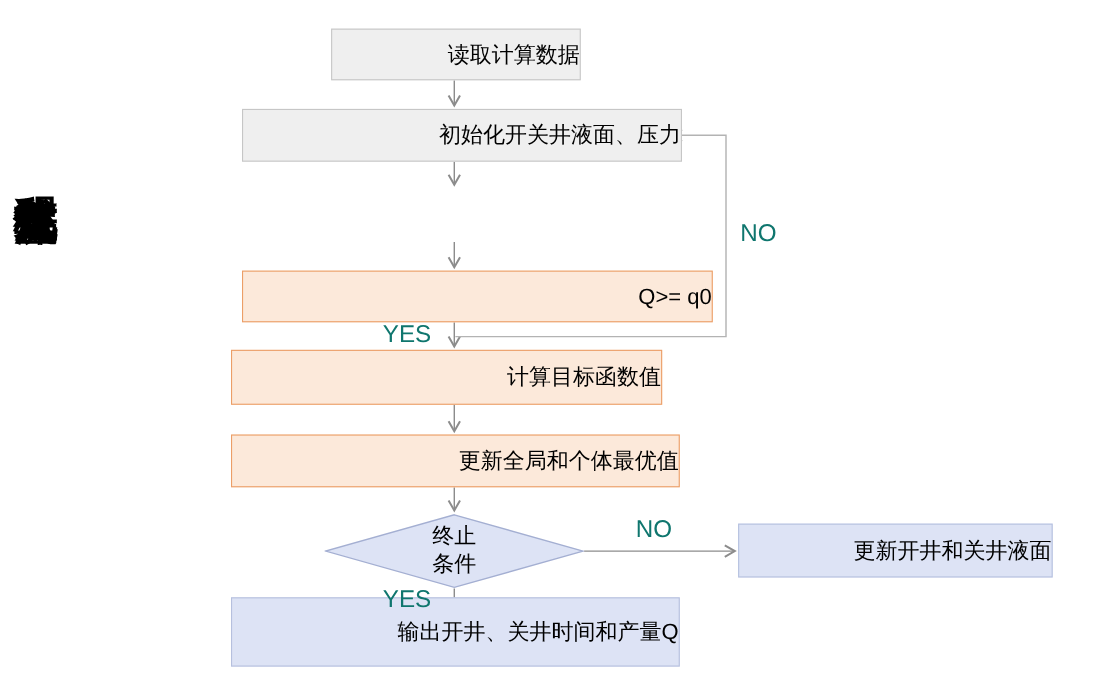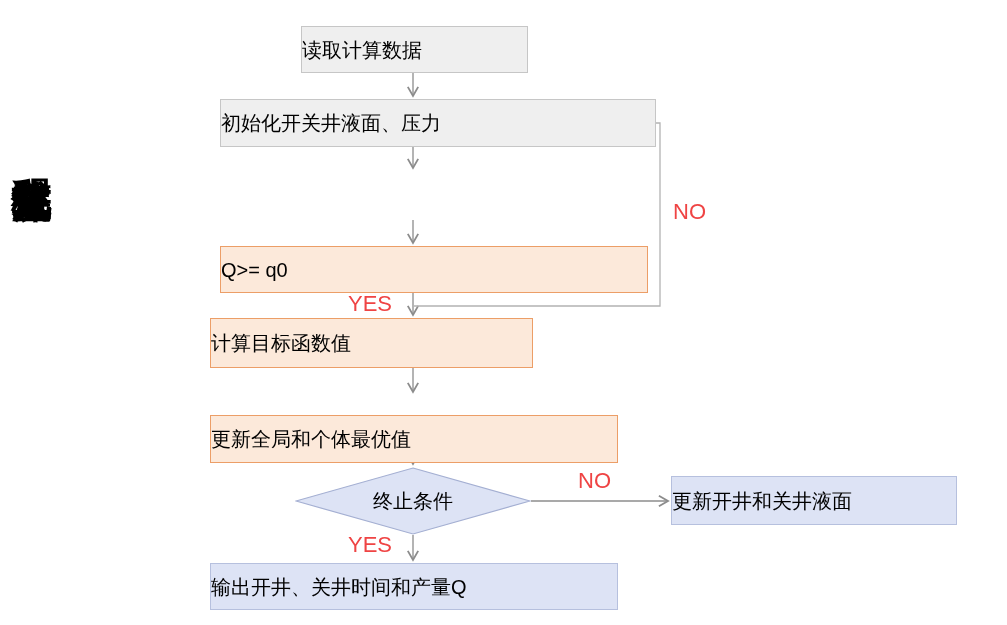--- a/index.html
+++ b/index.html
@@ -35,70 +35,70 @@
     left: 0; top: 0;
     width: 1007px;
     height: 625px;
   }
   
   .node {
     position: absolute;
     box-sizing: border-box;
     display: flex;
     align-items: center;
-    justify-content: flex-start;
+    justify-content: flex-end;
     font-size: 20px;
     color: #000000;
     text-align: center;
     line-height: 1.2;
   }
   .node.gray {
     background: var(--gray-fill, #efefef);
     border: 1px solid var(--gray-border, #c6c6c6);
   }
   .node.orange {
     background: var(--orange-fill, #fce9da);
     border: 1.5px solid var(--orange-border, #ec9e67);
   }
   .node.blue {
     background: var(--blue-fill, #dde3f5);
     border: 1px solid var(--blue-border, #b6c0de);
   }
   .n-read    { left: 301px; top: 26px;  width: 227px; height: 47px; }
-  .n-init    { left: 220px; top: 99px;  width: 436px; height: 48px; }
+  .n-init    { left: 220px; top: 99px;  width: 400px; height: 48px; }
   .n-calcqt  { left: 220px; top: 171px; width: 388px; height: 49px; }
   .n-cond    { left: 220px; top: 246px; width: 428px; height: 47px; }
-  .n-obj     { left: 210px; top: 318px; width: 323px; height: 50px; }
-  .n-best    { left: 210px; top: 395px; width: 408px; height: 48px; margin-top: 20px; }
+  .n-obj     { left: 210px; top: 318px; width: 392px; height: 50px; }
+  .n-best    { left: 210px; top: 395px; width: 408px; height: 48px; }
   .n-update  { left: 671px; top: 476px; width: 286px; height: 49px; }
-  .n-output  { left: 210px; top: 563px; width: 408px; height: 47px; }
+  .n-output  { left: 210px; top: 543px; width: 408px; height: 63px; }
   
   .diamond-wrap {
     position: absolute;
     left: 295px; top: 467px;
     width: 236px; height: 68px;
   }
   .diamond-wrap svg { display: block; }
   .diamond-label {
     position: absolute;
     left: 0; top: 0;
     width: 100%; height: 100%;
     display: flex;
-    flex-direction: row;
+    flex-direction: column;
     align-items: center;
     justify-content: center;
     font-size: 20px;
     line-height: 1.25;
     color: #000000;
   }
   
   .edge-label {
     position: absolute;
     font-size: 22px;
-    color: #ef4444;
+    color: #0f766e;
     line-height: 1;
   }
   .el-yes1    { left: 348px; top: 293px; }
   .el-no-loop { left: 673px; top: 201px; }
   .el-no2     { left: 578px; top: 470px; }
   .el-yes2    { left: 348px; top: 534px; }
 </style>
 </head>
 <body>
 

